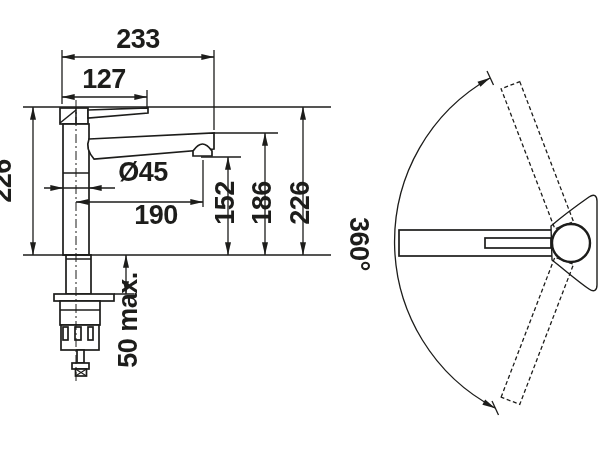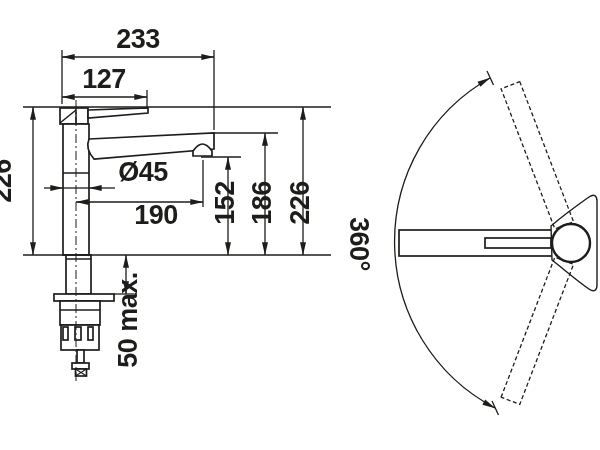--- a/index.html
+++ b/index.html
@@ -1,18 +1,19 @@
 <!DOCTYPE html>
 <html><head>
 <meta charset="utf-8">
 <style>
   html,body{margin:0;padding:0;background:#fff;}
   .canvas{
     width:600px;height:450px;background:#ffffff;position:relative;overflow:hidden;
     font-family:"Liberation Sans", sans-serif;
+    border-radius:12px;
   }
   svg{display:block;}
   text{
     font-family:"Liberation Sans","DejaVu Sans",sans-serif;
     font-weight:bold;
     font-size:27px;
     fill:#1d1d1b;
     letter-spacing:-0.5px;
   }
   .obj{stroke:#1d1d1b;stroke-width:1.7;fill:#ffffff;}

